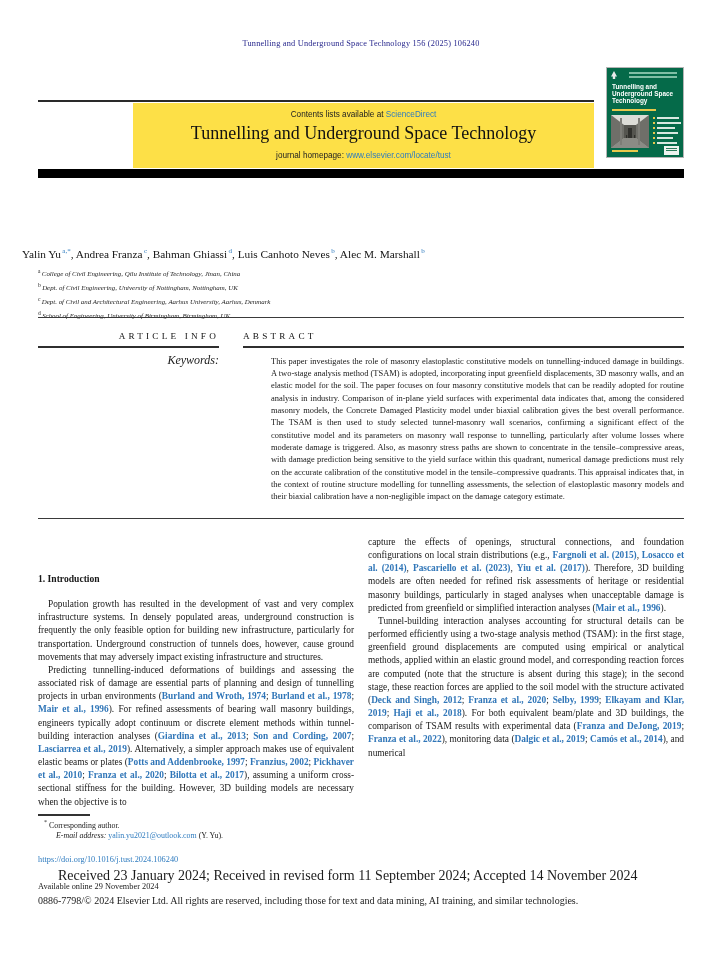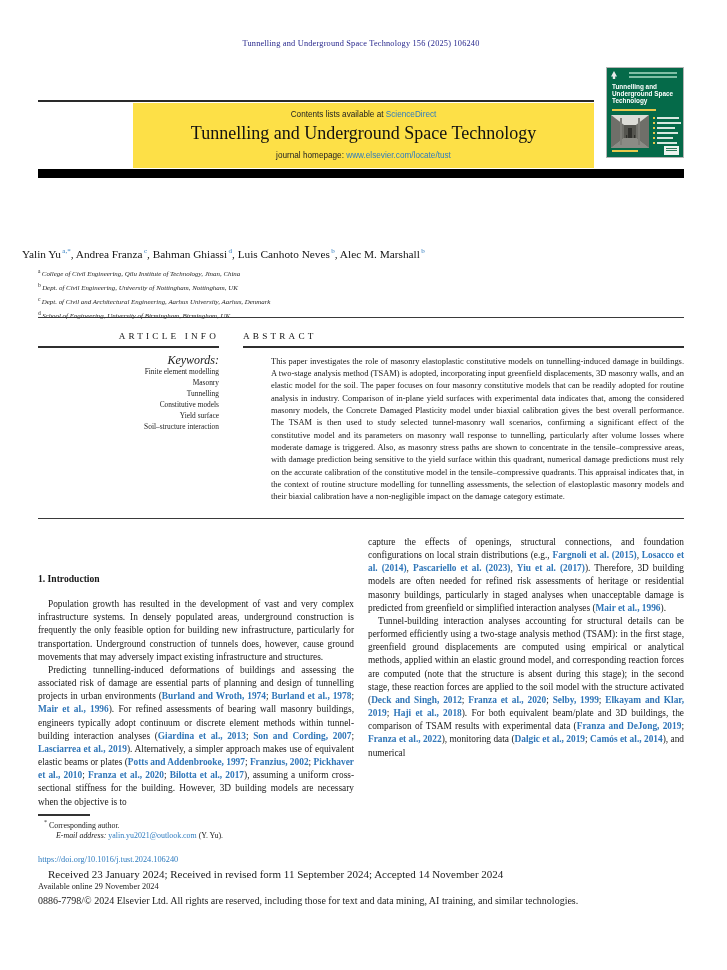--- a/index.html
+++ b/index.html
@@ -74,21 +74,21 @@
   .bodycol p.indent{text-indent:10px;}
   .cite{color:#3076b8;text-decoration:none;cursor:pointer;font-weight:bold;}
 
   
   #fn-rule{top:814px;left:38px;width:52px;height:1.6px;background:#333;}
   #fn-corresponding{top:819px;left:44px;font-size:7.9px;}
   #fn-corresponding sup{font-size:6px;}
   #fn-email{top:831px;left:56px;font-size:7.9px;}
   #fn-email .lbl{font-style:italic;}
   #doi-line{top:855px;left:38px;font-size:8.3px;}
-  #received-line{top:868px;left:32px;font-size:11px;padding-left:16px;}
+  #received-line{top:868px;left:42px;font-size:14px;padding-left:16px;}
   #available-line{top:882px;left:38px;font-size:8.3px;}
   #issn-line{top:895px;left:38px;font-size:10px;}
 </style>
 </head>
 <body>
 
 <div class="page">
 
   <div class="abs" id="running-head">Tunnelling and Underground Space Technology 156 (2025) 106240</div>
 
@@ -160,28 +160,20 @@
       <div class="affil"><sup>c </sup><span>Dept. of Civil and Architectural Engineering, Aarhus University, Aarhus, Denmark</span></div>
       <div class="affil"><sup>d </sup><span>School of Engineering, University of Birmingham, Birmingham, UK</span></div>
     </div>
 
   <div class="abs" id="rule-mid1"></div>
 
   <div class="abs" id="info-col">
     <div class="section-heading">ARTICLE INFO</div>
     <div id="info-rule"></div>
     <div id="keywords-label">Keywords:</div>
-    <div id="keywords-list">
-        <div>Finite element modelling</div>
-        <div>Masonry</div>
-        <div>Tunnelling</div>
-        <div>Constitutive models</div>
-        <div>Yield surface</div>
-        <div>Soil–structure interaction</div>
-      </div>
   </div>
 
   <div class="abs" id="abstract-col">
     <div class="section-heading">ABSTRACT</div>
     <div id="abstract-rule"></div>
     <div id="abstract-text">This paper investigates the role of masonry elastoplastic constitutive models on tunnelling-induced damage in buildings. A two-stage analysis method (TSAM) is adopted, incorporating input greenfield displacements, 3D masonry walls, and an elastic model for the soil. The paper focuses on four masonry constitutive models that can be readily adopted for routine analysis in industry. Comparison of in-plane yield surfaces with experimental data indicates that, among the considered masonry models, the Concrete Damaged Plasticity model under biaxial calibration gives the best overall performance. The TSAM is then used to study selected tunnel-masonry wall scenarios, confirming a significant effect of the constitutive model and its parameters on masonry wall response to tunnelling, particularly after volume losses where moderate damage is triggered. Also, as masonry stress paths are shown to concentrate in the tensile–compressive areas, with damage prediction being sensitive to the yield surface within this quadrant, numerical damage predictions must rely on the accurate calibration of the constitutive model in the tensile–compressive quadrants. This appraisal indicates that, in the context of routine structure modelling for tunnelling assessments, the selection of elastoplastic masonry models and their biaxial calibration have a non-negligible impact on the damage category estimate.</div>
   </div>
 
   <div class="abs" id="rule-mid2"></div>
 

